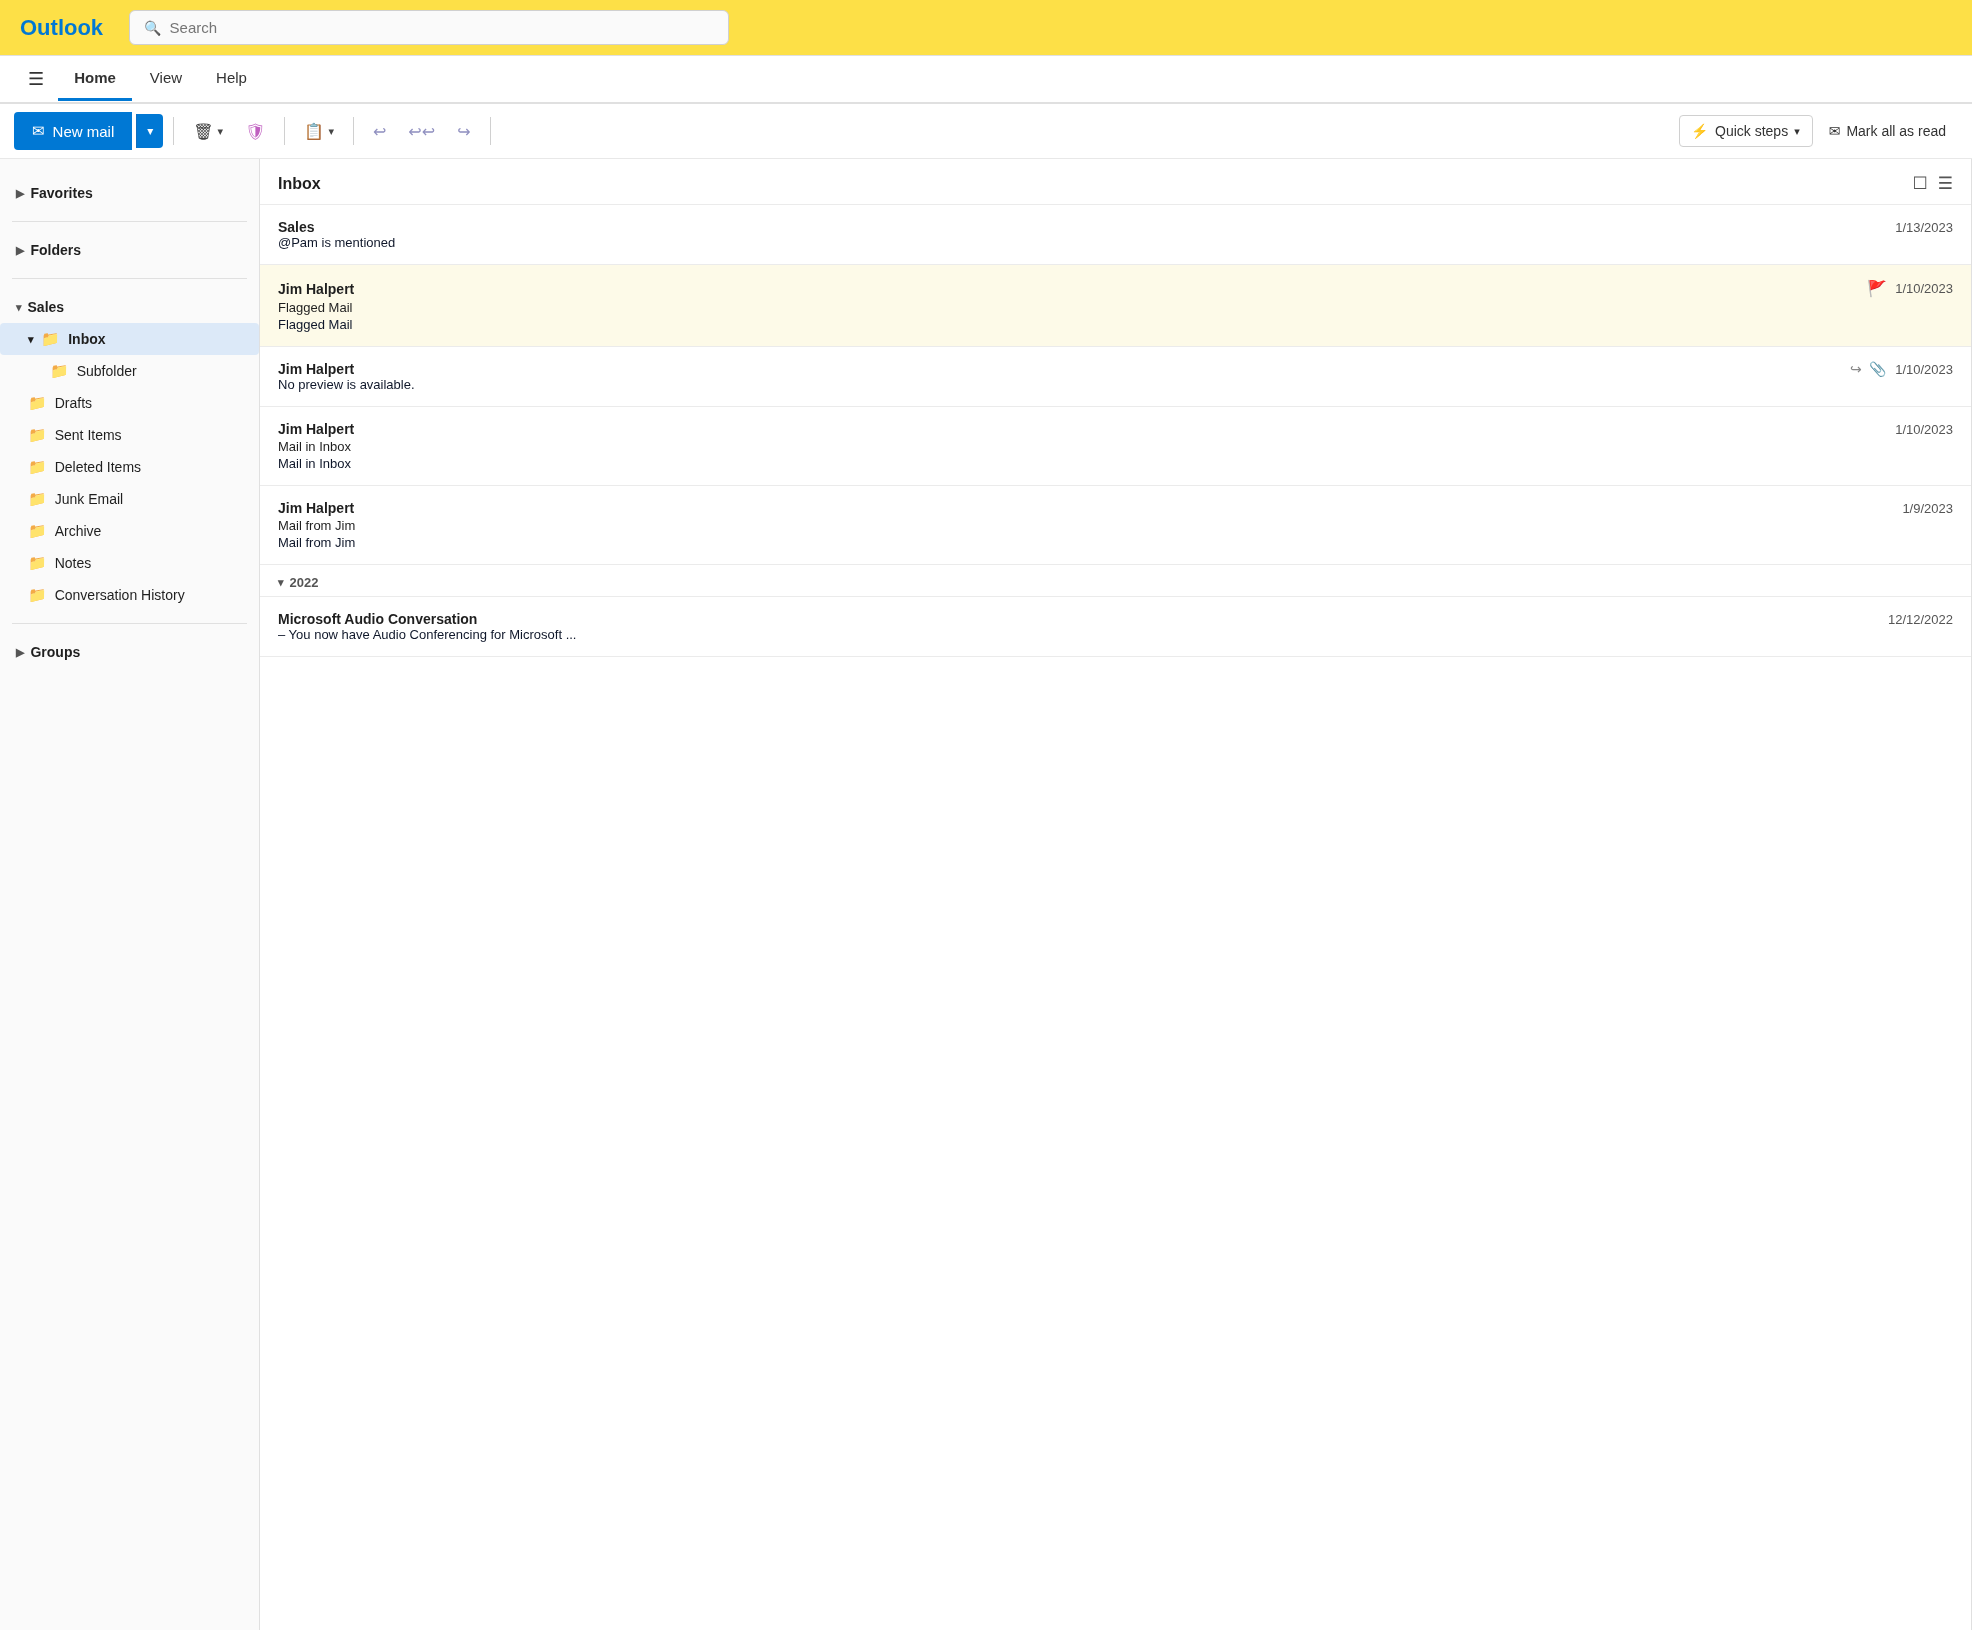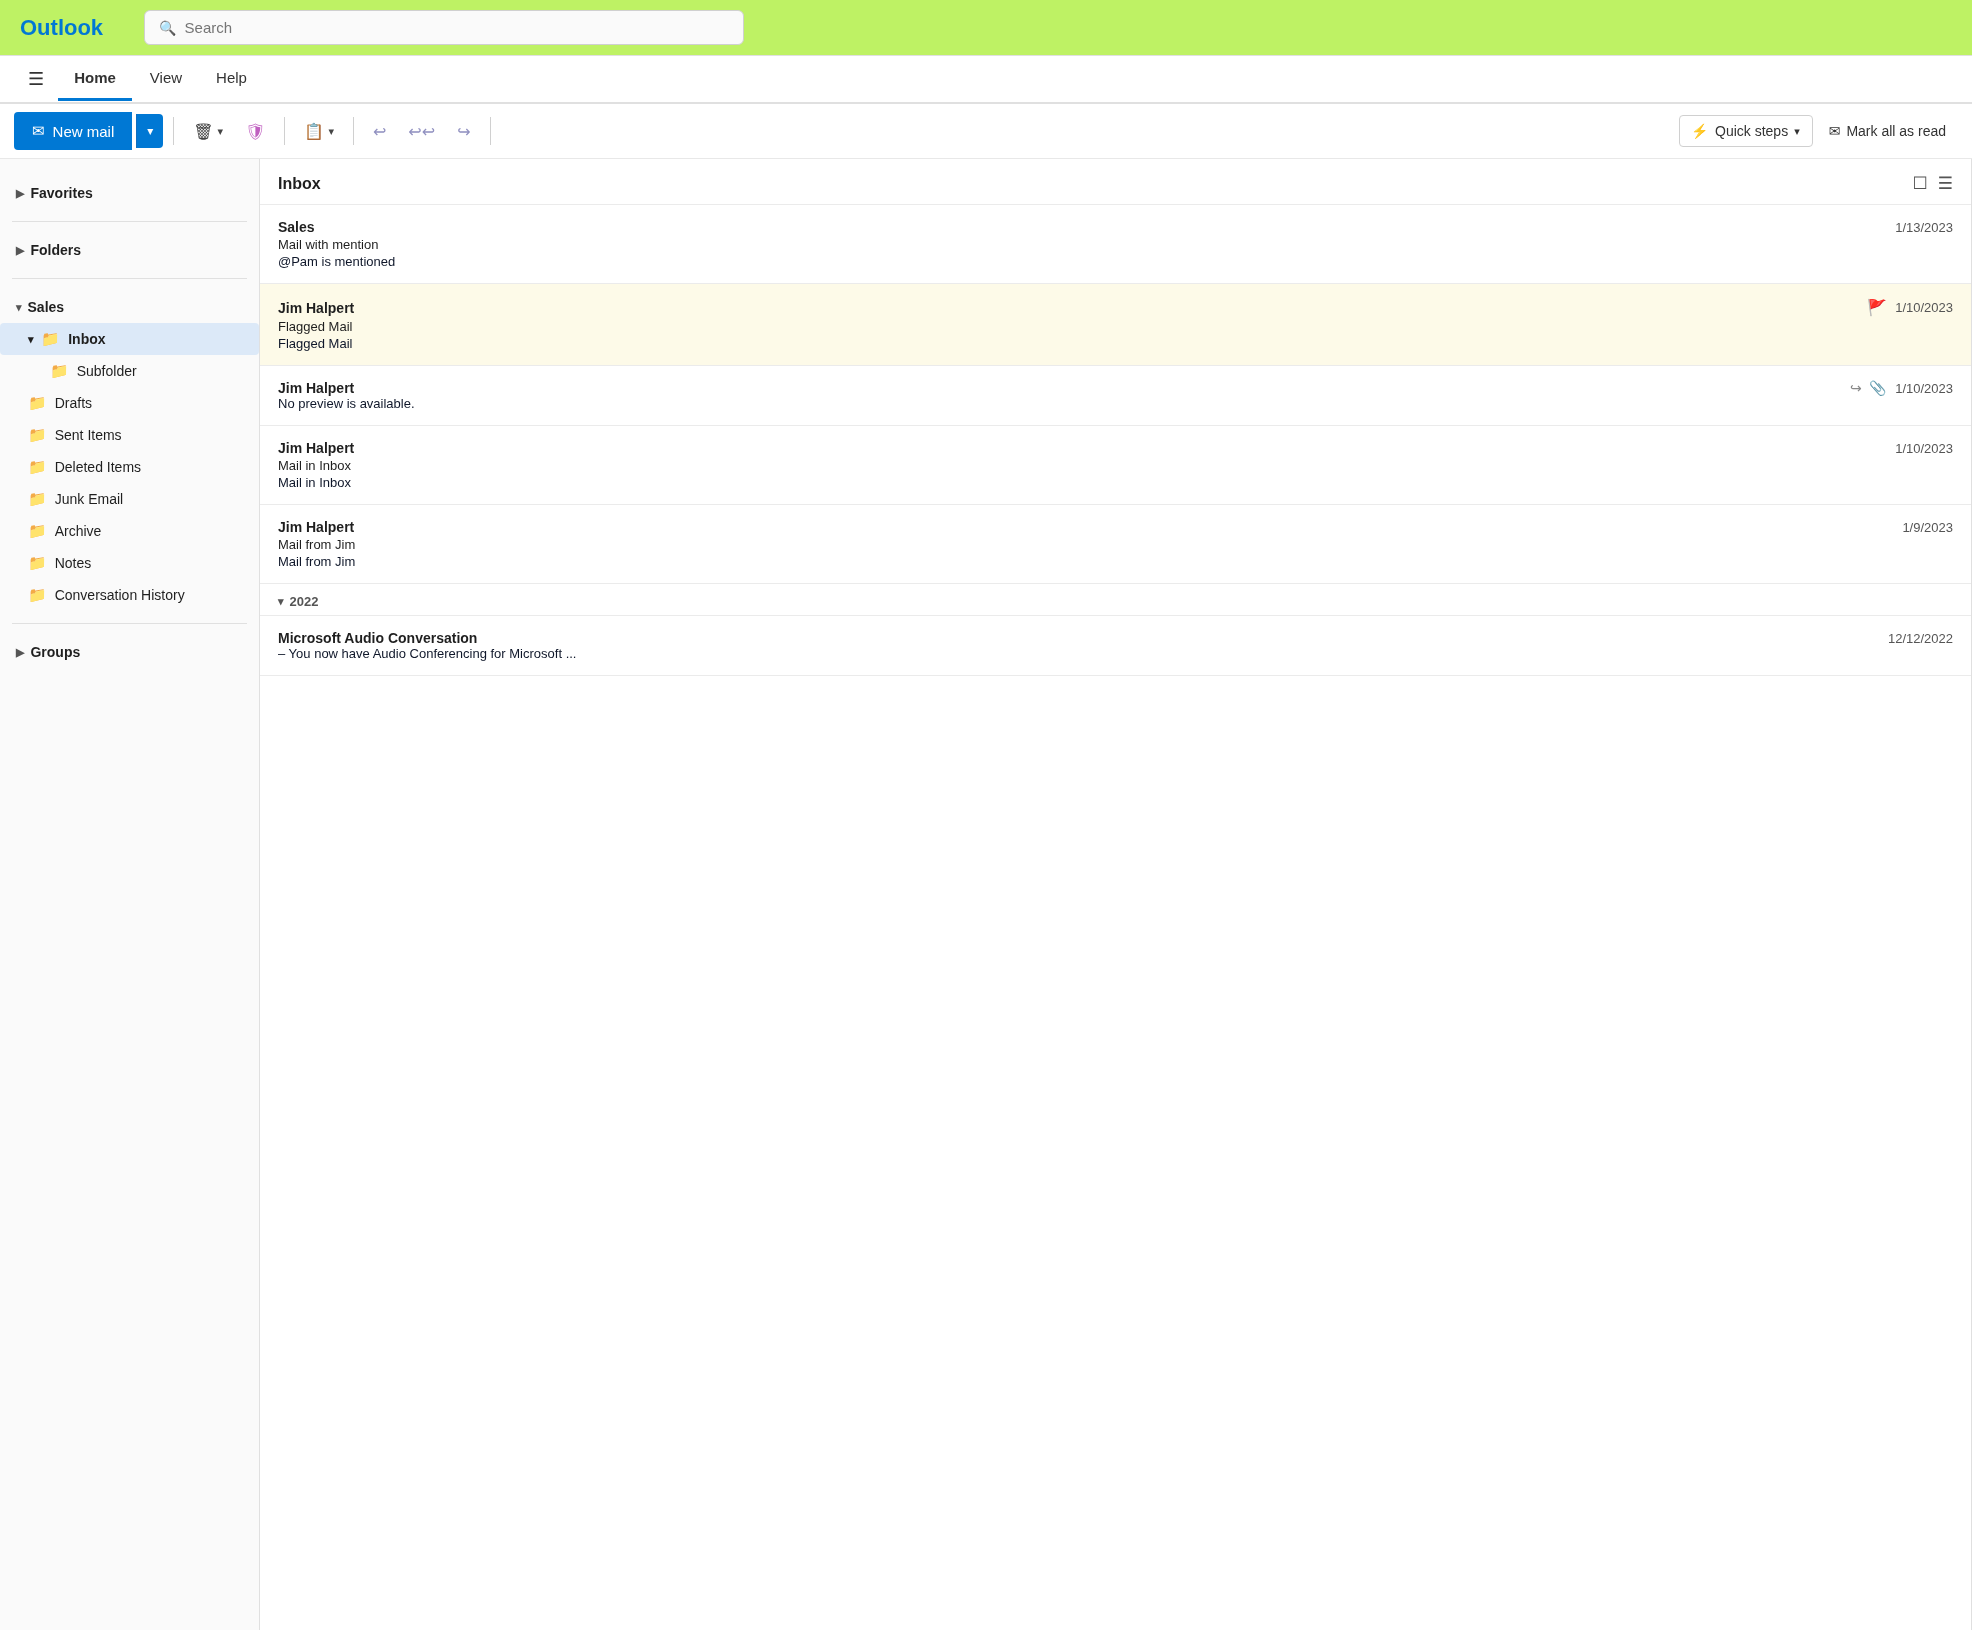--- a/index.html
+++ b/index.html
@@ -1,19 +1,19 @@
 <!DOCTYPE html>
 <html><head>
   <meta charset="utf-8">
   <style>
     * { box-sizing: border-box; margin: 0; padding: 0; }
     body { font-family: 'Segoe UI', Arial, sans-serif; background: #f3f3f3; font-size: 14px; color: #1f1f1f; }
 
     
-    .header { background: #bef264; display: flex; align-items: center; padding: 10px 20px; gap: 31px; border-bottom: 1px solid #e0e0e0; }
+    .header { background: #fde047; display: flex; align-items: center; padding: 10px 20px; gap: 16px; border-bottom: 1px solid #e0e0e0; }
     .outlook-logo { color: #0078d4; font-size: 22px; font-weight: 700; margin-right: 10px; }
     .search-bar { flex: 1; max-width: 600px; display: flex; align-items: center; border: 1px solid #d0d0d0; border-radius: 6px; padding: 8px 14px; background: #fafafa; gap: 8px; }
     .search-bar input { border: none; background: transparent; outline: none; font-size: 15px; color: #444; width: 100%; }
 
     
     .toolbar { background: #fff; display: flex; align-items: center; padding: 0 14px; border-bottom: 2px solid #e0e0e0; gap: 0; }
     .toolbar-nav { display: flex; align-items: flex-start; gap: 2px; }
     .nav-tab { padding: 12px 16px; font-size: 15px; cursor: pointer; color: #333; border-bottom: 3px solid transparent; background: none; border-top: none; border-left: none; border-right: none; }
     .nav-tab.active { border-bottom: 3px solid #0078d4; font-weight: 600; }
     .hamburger { padding: 12px 14px; font-size: 18px; cursor: pointer; color: #333; background: none; border: none; }
@@ -225,21 +225,20 @@
         <span style="cursor:pointer;">☐</span>
         <span style="cursor:pointer;">☰</span>
       </div>
     </div>
 
     <div class="email-item">
       <div class="email-row1">
         <span class="email-sender">Sales</span>
         <span class="email-date">1/13/2023</span>
       </div>
-      <div class="email-subject">Mail with mention</div>
       <div class="email-preview">@Pam is mentioned</div>
     </div>
 
     <div class="email-item highlighted">
       <div class="email-row1">
         <span class="email-sender">Jim Halpert</span>
         <div style="display:flex;align-items:center;gap:8px;">
           <span class="email-flag">🚩</span>
           <span class="email-date">1/10/2023</span>
         </div>

